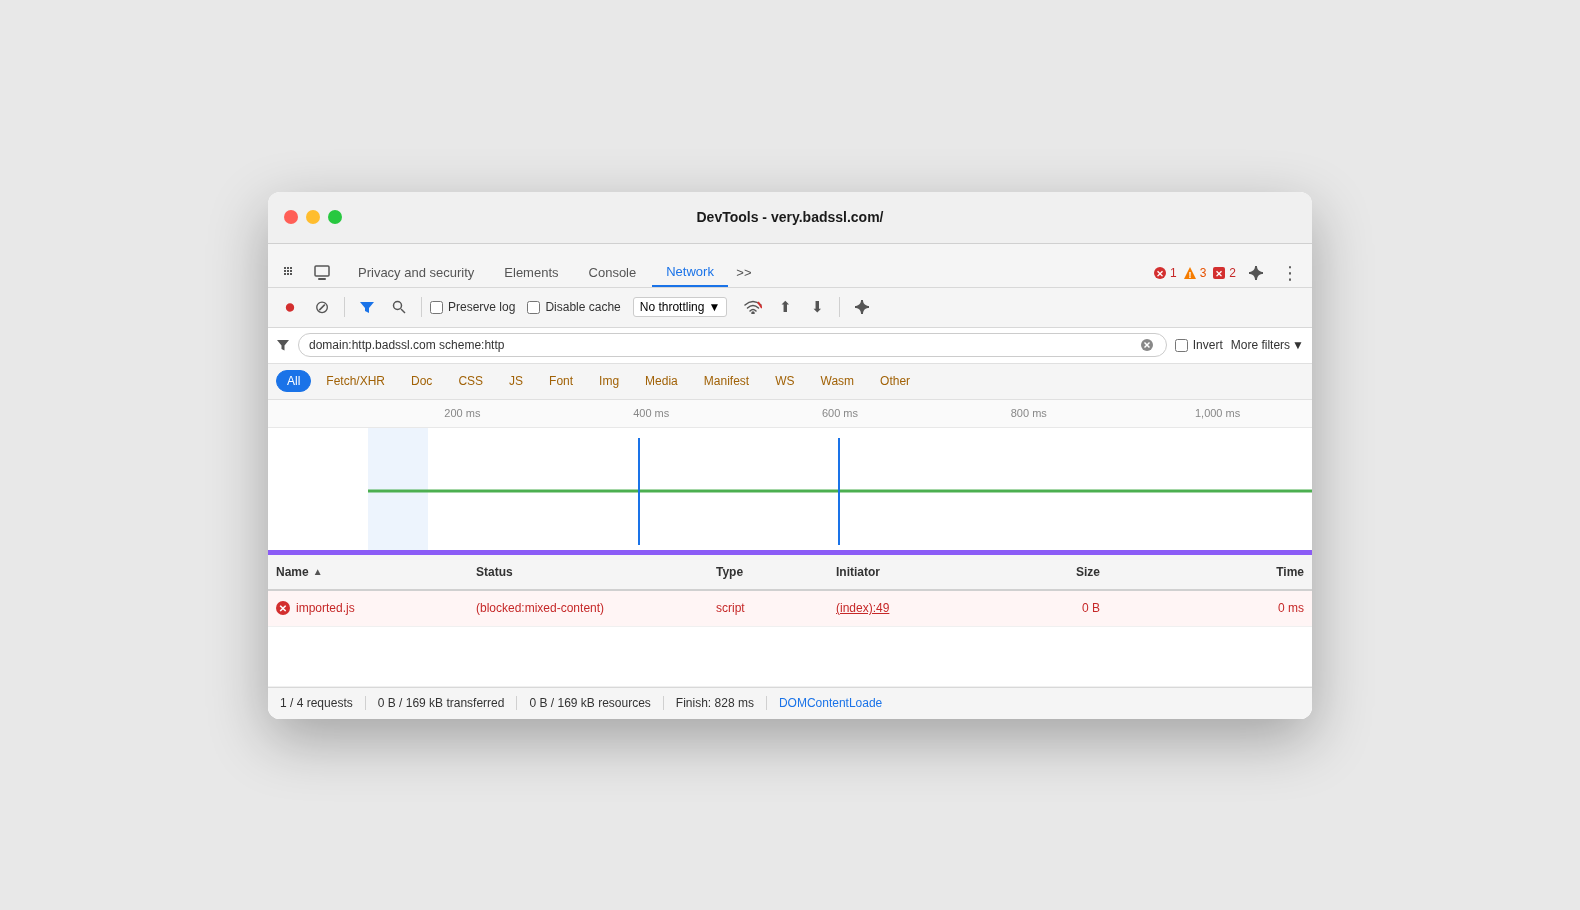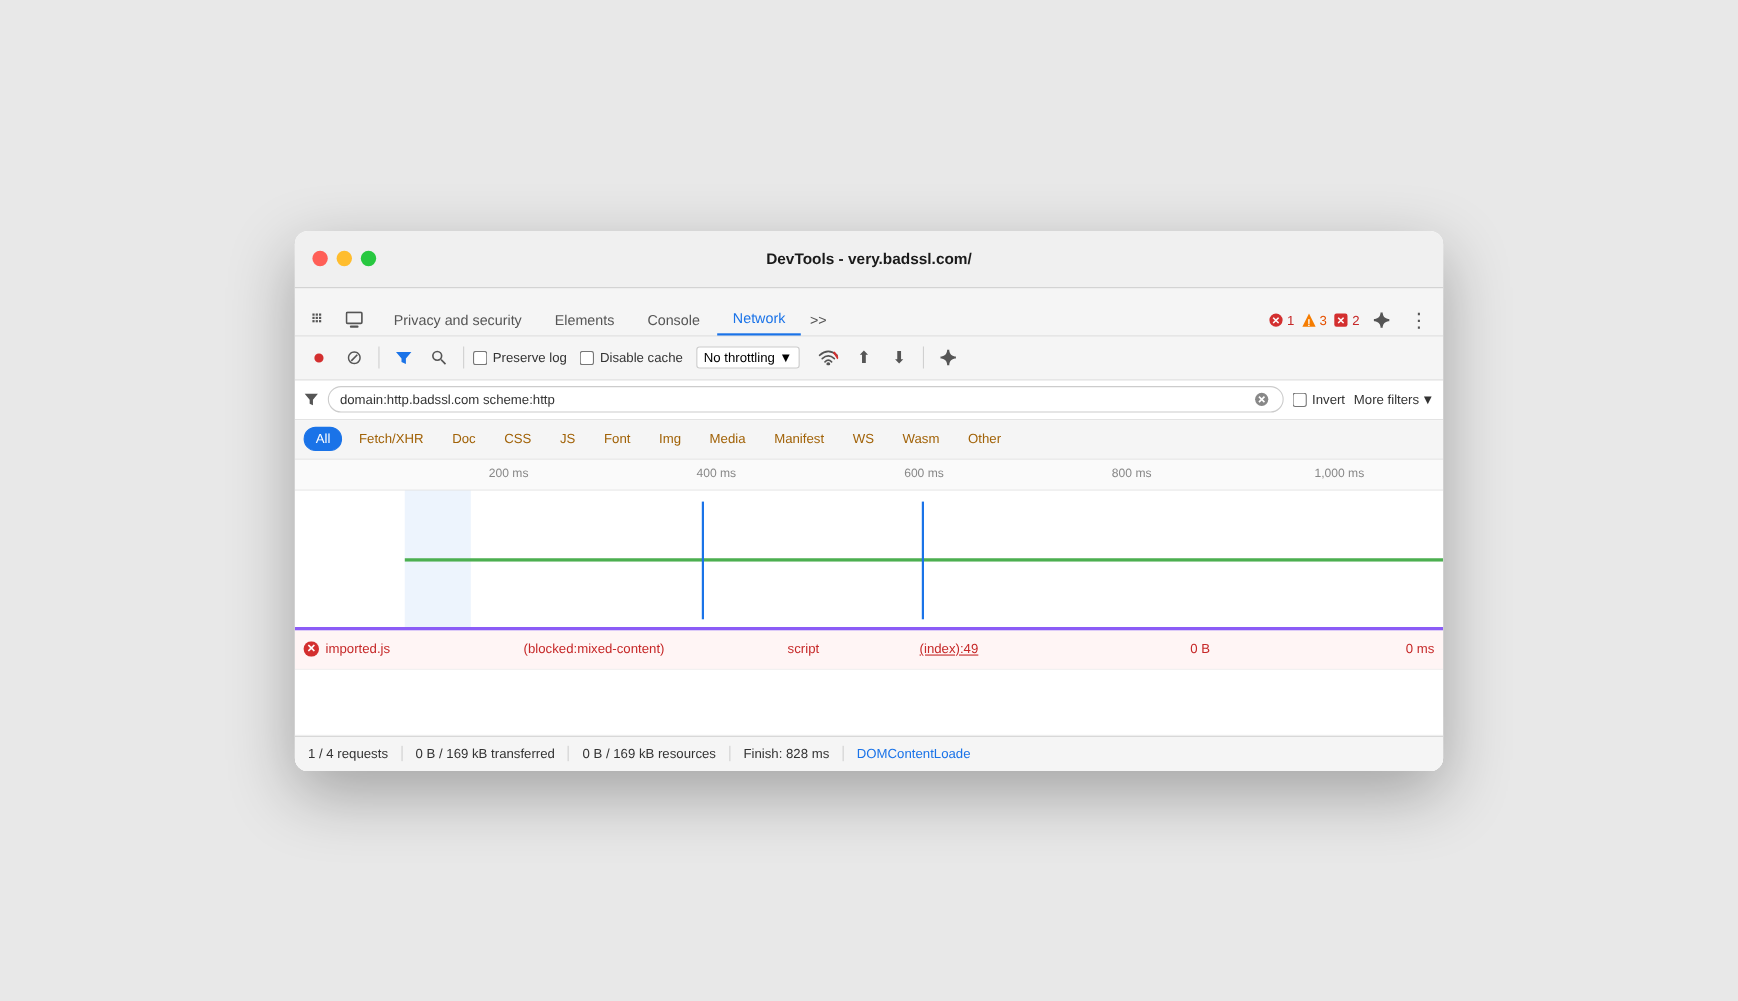--- a/index.html
+++ b/index.html
@@ -242,21 +242,21 @@
       white-space: nowrap;
     }
     .filter-type-btn.active {
       background: #1a73e8;
       color: white;
       border-color: #1a73e8;
     }
     
     .timeline-area {
       background: #ffffff;
-      border-bottom: 3px solid #8b5cf6;
+      border-bottom: 5px solid #8b5cf6;
       height: 155px;
       position: relative;
       overflow: hidden;
     }
     .timeline-ruler {
       display: flex;
       align-items: center;
       height: 28px;
       border-bottom: 1px solid #e8e8e8;
       padding-left: 100px;
@@ -566,20 +566,31 @@
       </div>
       <div class="timeline-chart">
         <div class="timeline-highlight"></div>
         <div class="timeline-line-green"></div>
         <div class="timeline-marker-blue-1"></div>
         <div class="timeline-marker-blue-2"></div>
         <div class="timeline-marker-red"></div>
       </div>
     </div>
 
+    <div class="table-header">
+      <div class="col-name">
+        <span>Name</span>
+        <span class="sort-arrow">▲</span>
+      </div>
+      <div class="col-status">Status</div>
+      <div class="col-type">Type</div>
+      <div class="col-initiator">Initiator</div>
+      <div class="col-size">Size</div>
+      <div class="col-time">Time</div>
+    </div>
 
     <div class="table-row">
       <div class="row-name">
         <div class="err-icon">✕</div>
         <span>imported.js</span>
       </div>
       <div class="row-status">(blocked:mixed-content)</div>
       <div class="row-type">script</div>
       <div class="row-initiator">(index):49</div>
       <div class="row-size">0 B</div>

